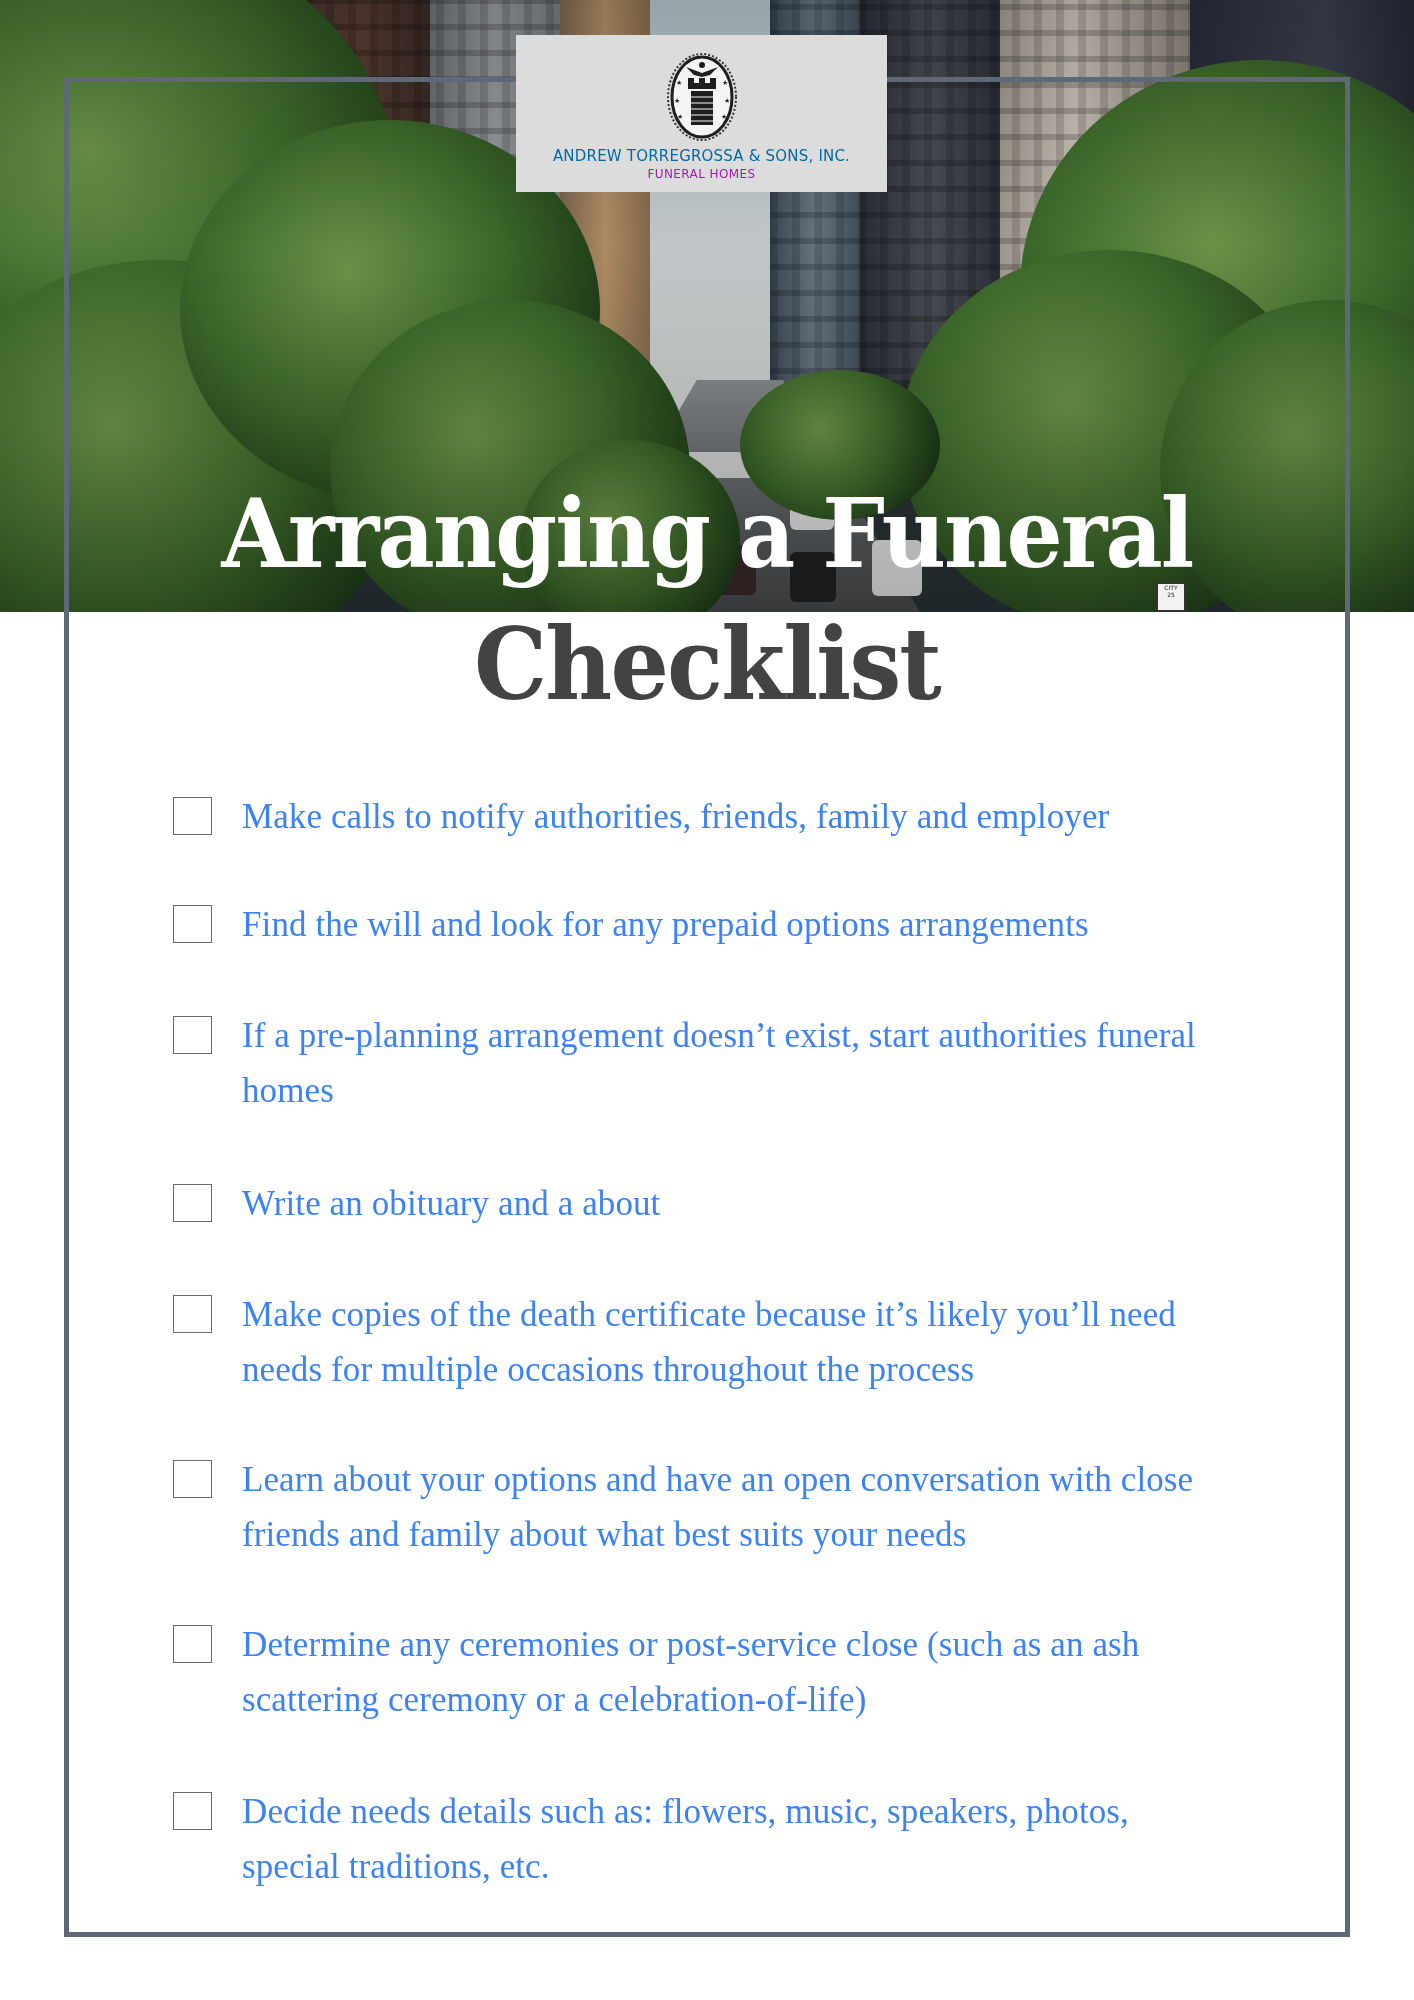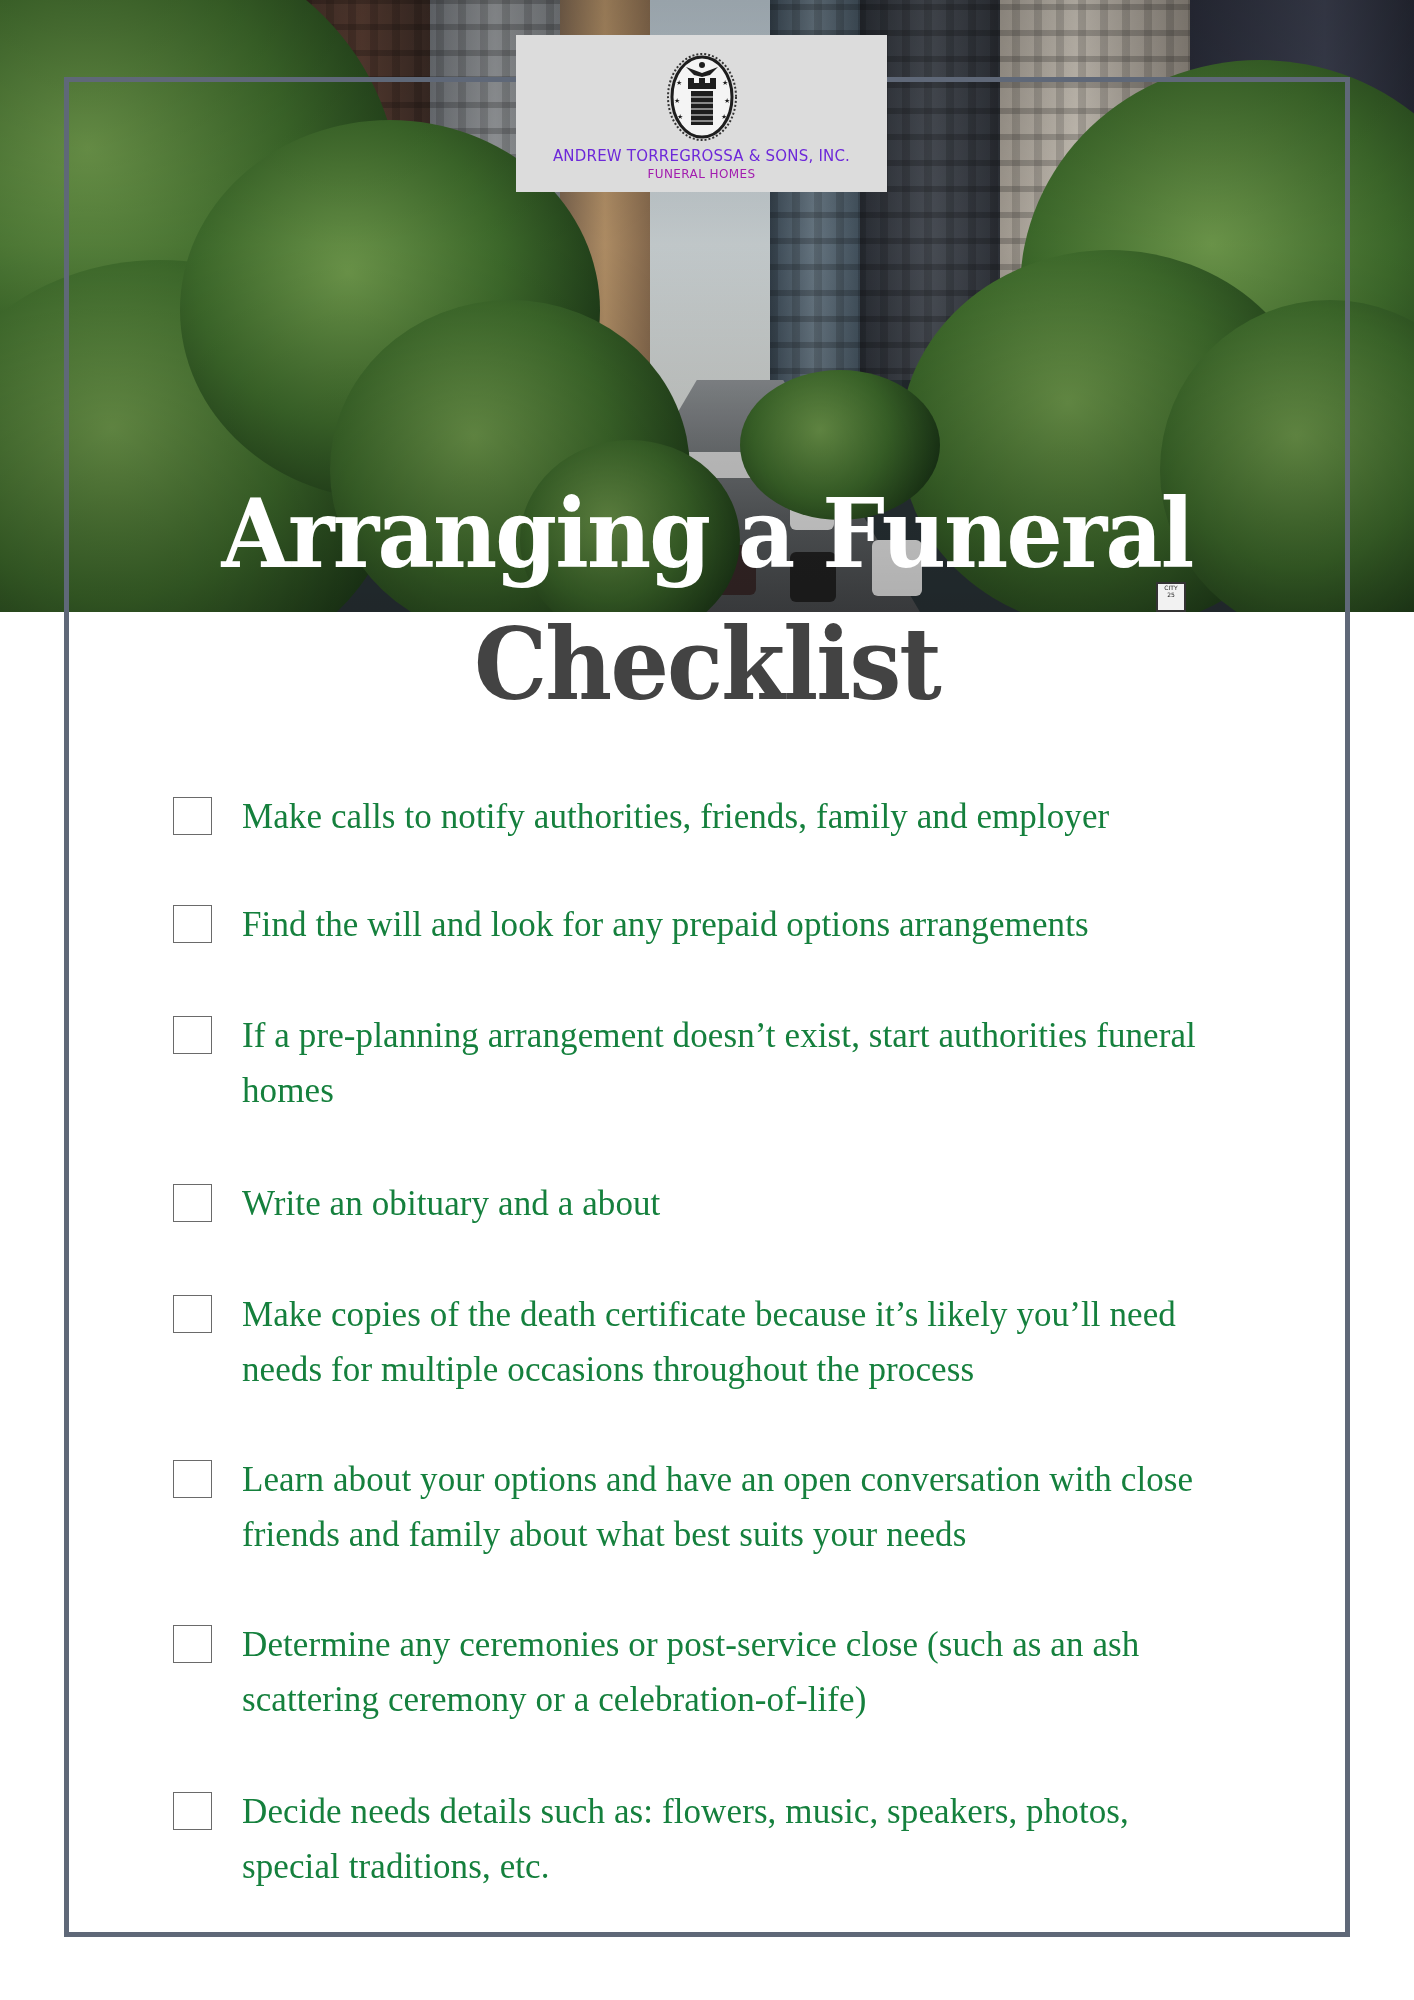--- a/index.html
+++ b/index.html
@@ -88,21 +88,21 @@
     text-align: center;
   }
   .logo-emblem {
     position: absolute; left: 150px; top: 12px;
     width: 72px; height: 94px;
   }
   .logo-name {
     position: absolute; left: 0; right: 0; top: 112px;
     font-family: "DejaVu Sans", sans-serif;
     font-size: 15px; letter-spacing: 0.2px;
-    color: #6d28d9;
+    color: #0369a1;
   }
   .logo-sub {
     position: absolute; left: 0; right: 0; top: 132px;
     font-family: "DejaVu Sans", sans-serif;
     font-size: 12px; letter-spacing: 0.4px;
     color: #a21caf;
   }
 
   
   .title-line1 {
@@ -147,21 +147,21 @@
     border: 1.5px solid #6a6a6a;
     background: #ffffff;
     cursor: pointer;
   }
   .item-text {
     position: absolute; left: 69px; top: -8px;
     width: 960px;
     font-family: "Liberation Serif", serif;
     font-size: 35px;
     line-height: 55px;
-    color: #15803d;
+    color: #3b82f6;
     letter-spacing: 0.1px;
   }
 </style>
 </head>
 <body>
 
 <div class="hero">
   <div class="sky"></div>
   <div class="bldg b1"></div>
   <div class="bldg b2"></div>

